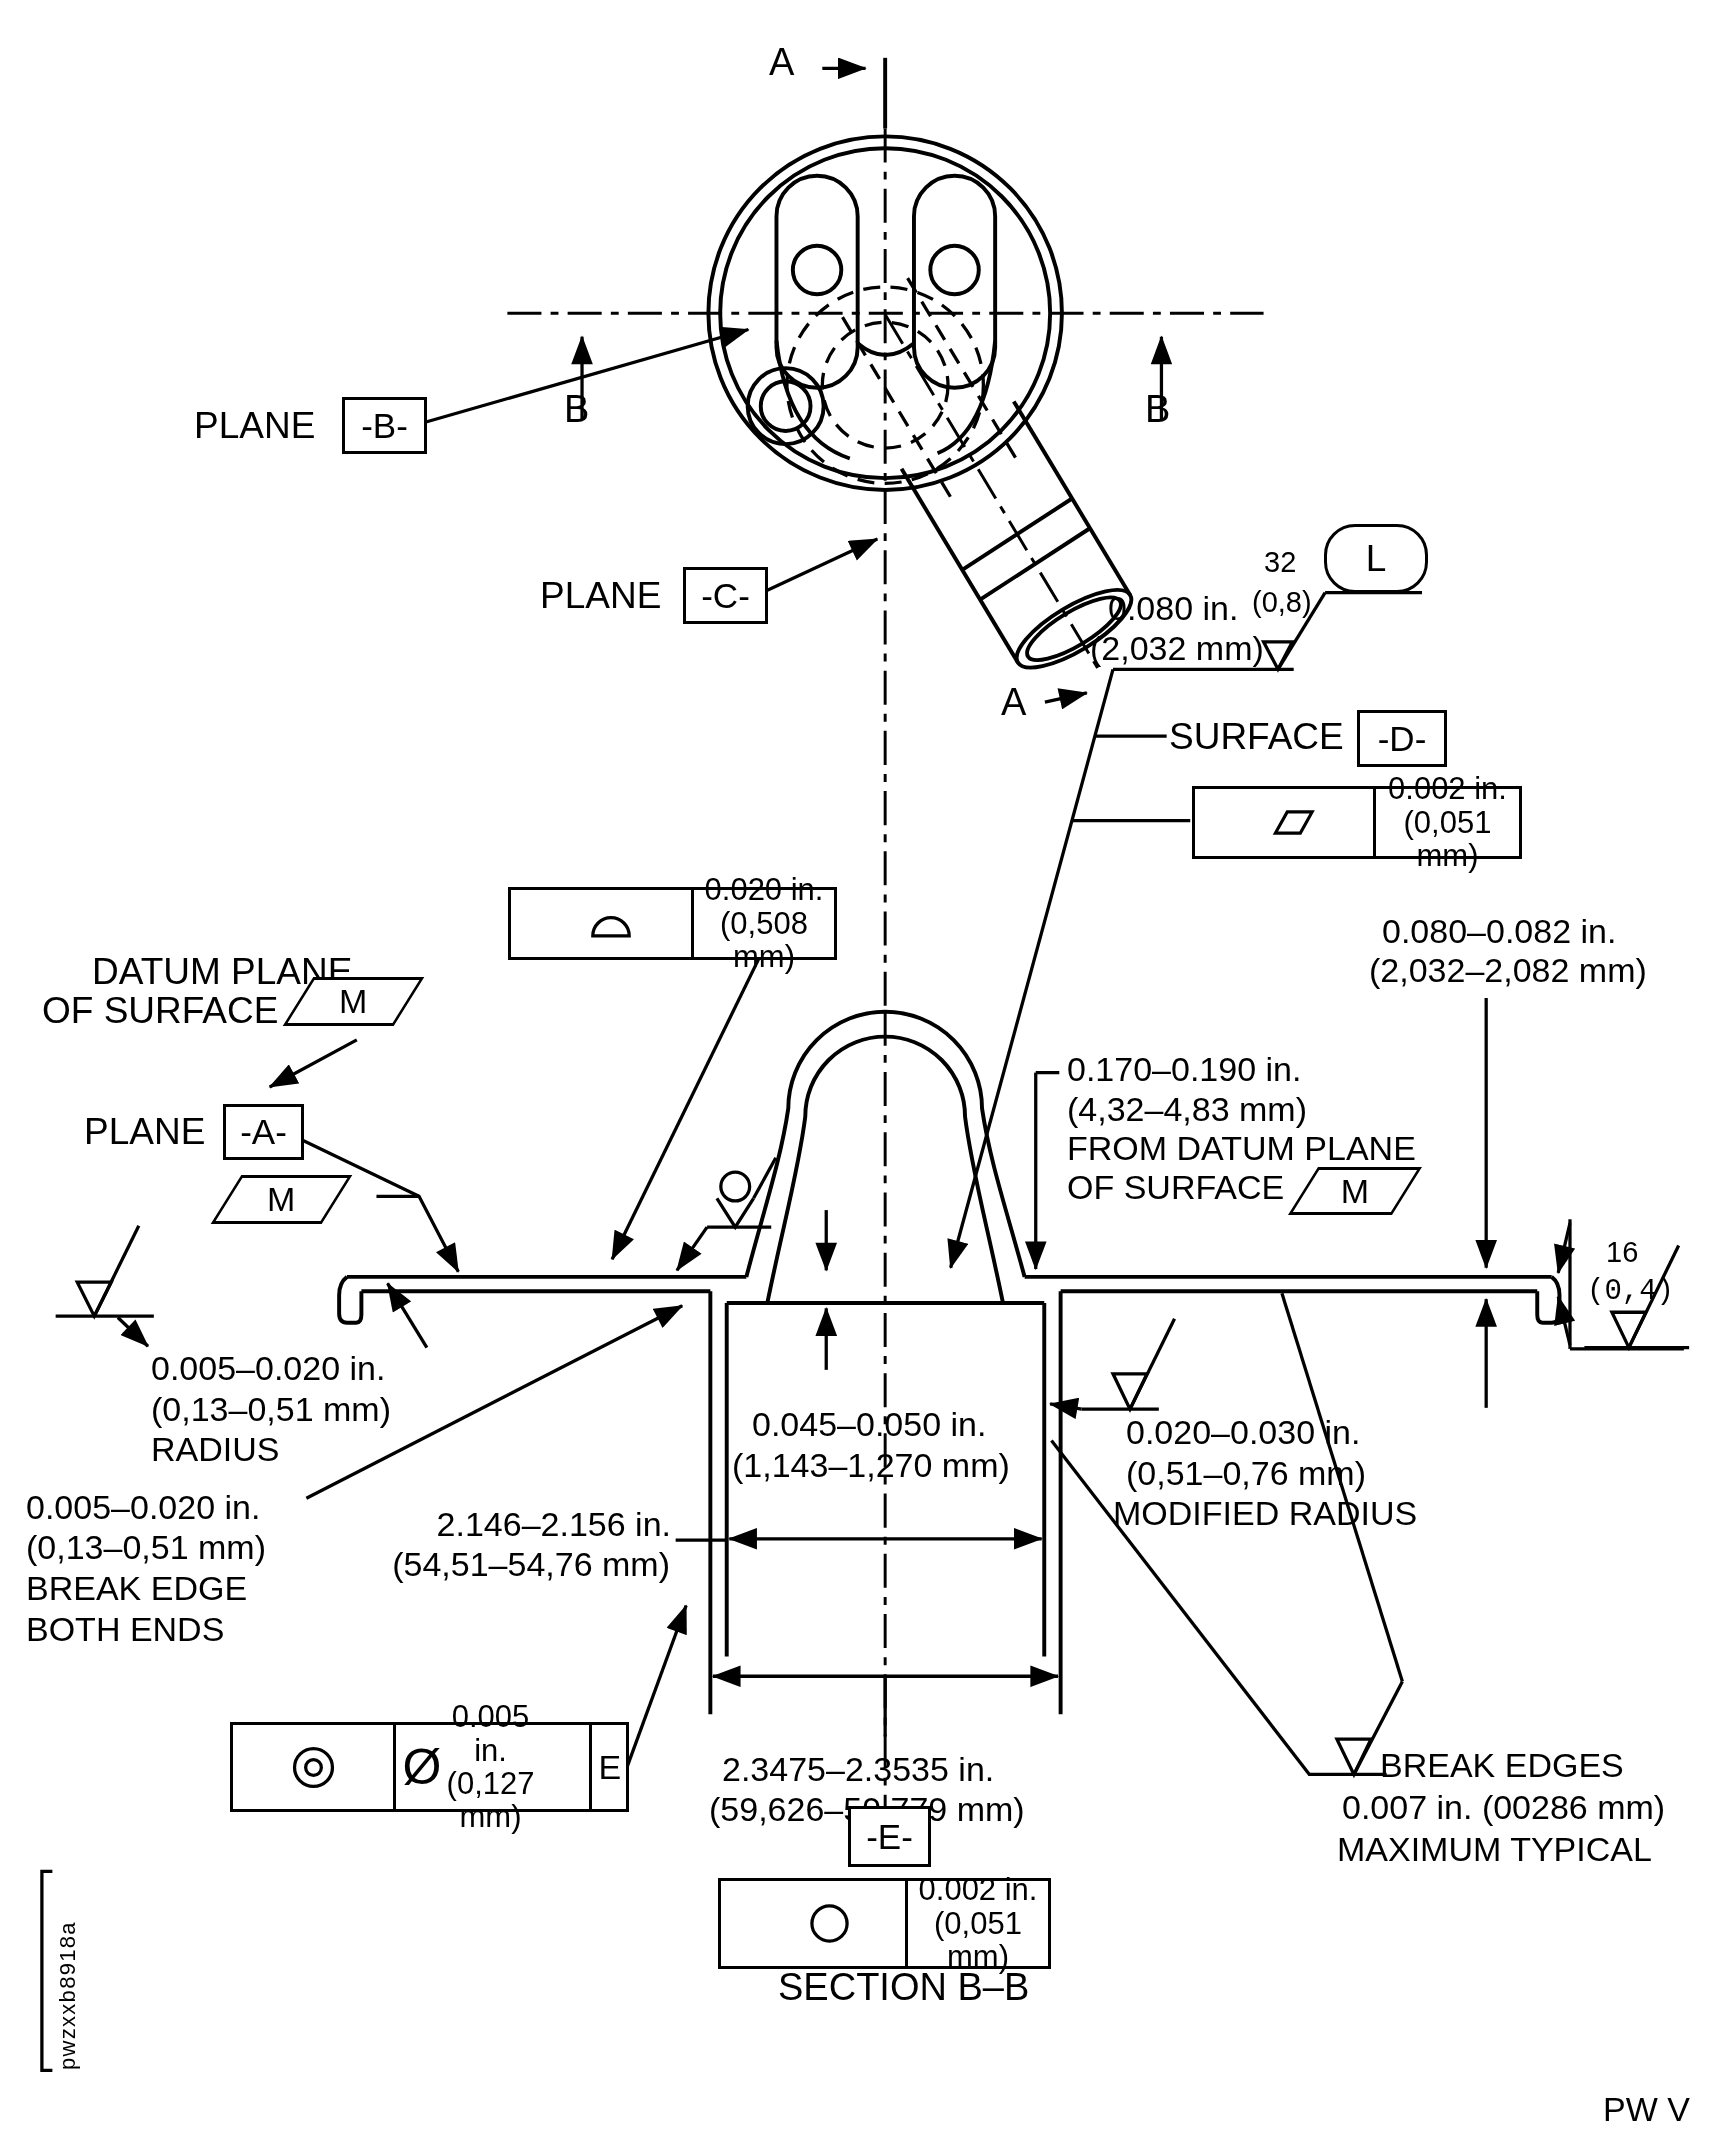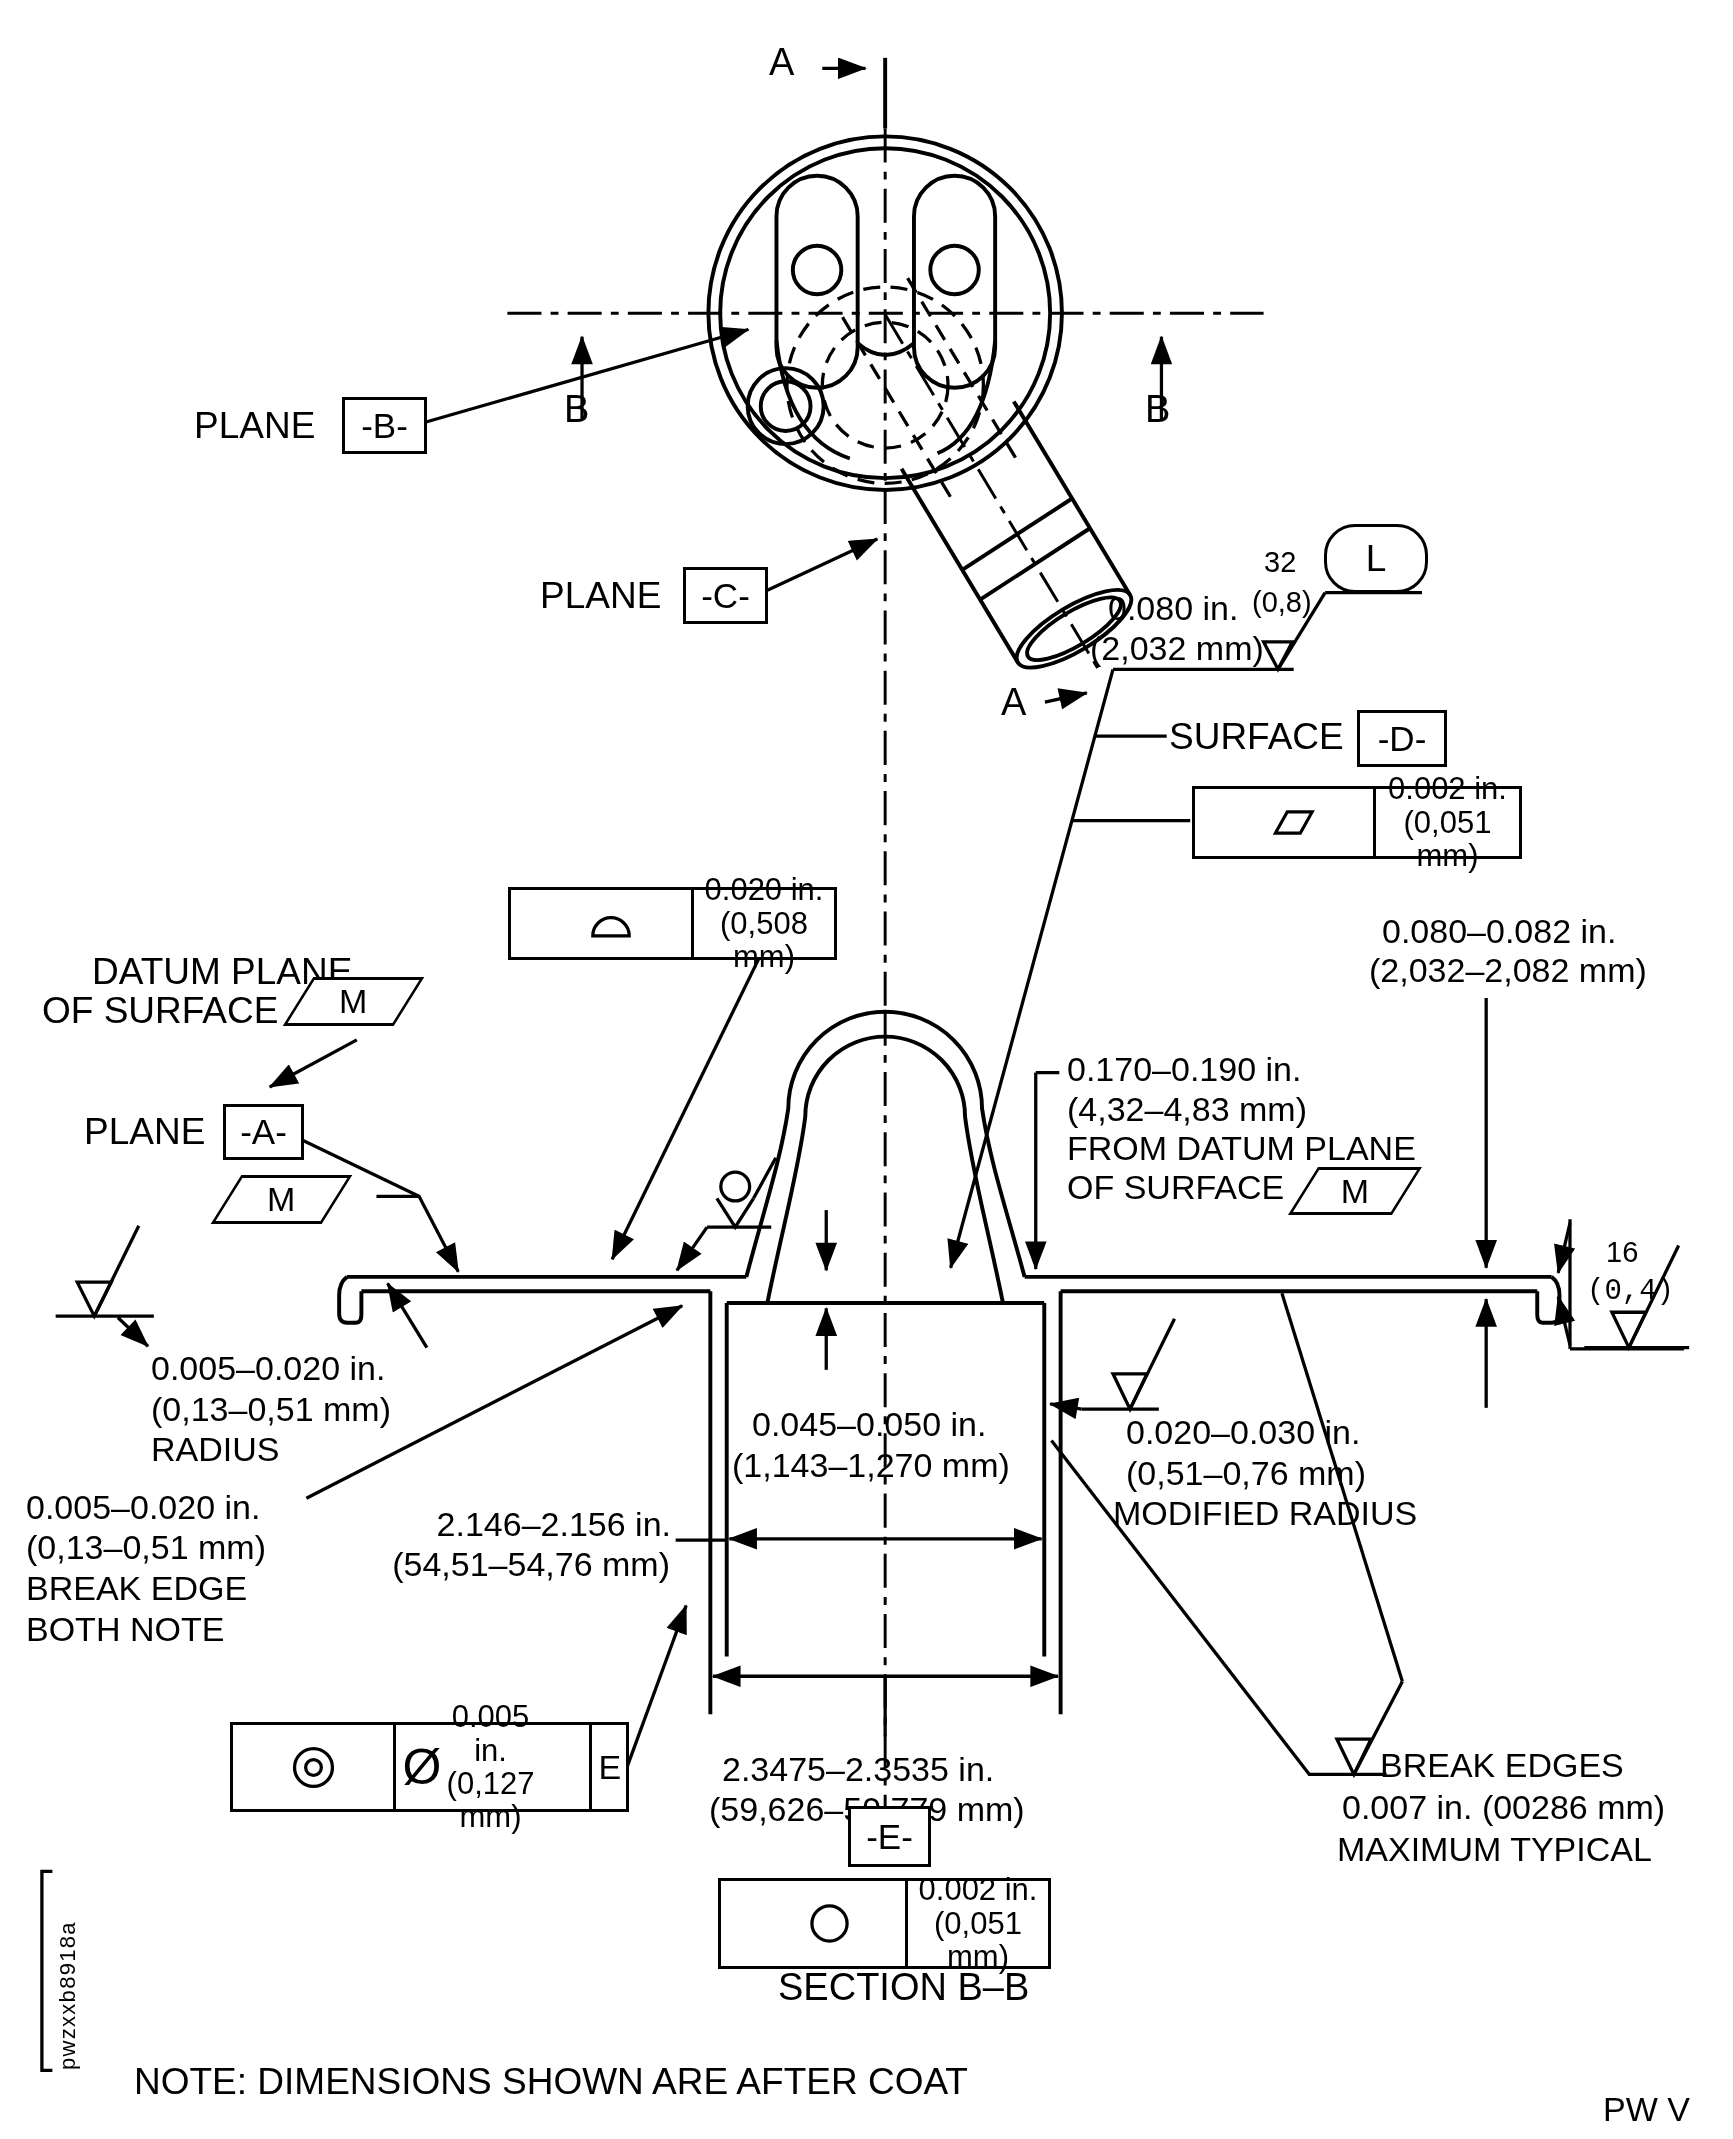--- a/index.html
+++ b/index.html
@@ -281,21 +281,21 @@
 <div class="lbl" style="left:752px;top:1405px;">0.045–0.050 in.</div>
 <div class="lbl" style="left:732px;top:1446px;">(1,143–1,270 mm)</div>
 
 <div class="lbl ctr" style="left:1126px;top:1413px;width:295px;">0.020–0.030 in.</div>
 <div class="lbl ctr" style="left:1126px;top:1454px;width:295px;">(0,51–0,76 mm)</div>
 <div class="lbl ctr" style="left:1113px;top:1494px;width:321px;">MODIFIED RADIUS</div>
 
 <div class="lbl ctr" style="left:26px;top:1488px;width:295px;">0.005–0.020 in.</div>
 <div class="lbl ctr" style="left:26px;top:1528px;width:295px;">(0,13–0,51 mm)</div>
 <div class="lbl ctr" style="left:26px;top:1569px;width:295px;">BREAK EDGE</div>
-<div class="lbl ctr" style="left:26px;top:1610px;width:295px;">BOTH NOTE</div>
+<div class="lbl ctr" style="left:26px;top:1610px;width:295px;">BOTH ENDS</div>
 
 <div class="lbl rgt" style="left:396px;top:1505px;width:275px;">2.146–2.156 in.</div>
 <div class="lbl rgt" style="left:382px;top:1545px;width:288px;">(54,51–54,76 mm)</div>
 
 <div class="lbl ctr" style="left:722px;top:1750px;width:327px;">2.3475–2.3535 in.</div>
 <div class="lbl ctr" style="left:709px;top:1790px;width:354px;">(59,626–59,779 mm)</div>
 
 <div class="fcf" style="left:230px;top:1722px;width:393px;height:84px;">
   <div class="cell" style="width:92px;">
     <svg width="51" height="51" viewBox="0 0 78 78">
@@ -327,18 +327,17 @@
       <div>(0,051 mm)</div>
     </div>
   </div>
 </div>
 
 <div class="lbl" style="left:1380px;top:1746px;text-align:center;">BREAK EDGES</div>
 <div class="lbl" style="left:1342px;top:1788px;">0.007 in. (00286 mm)</div>
 <div class="lbl" style="left:1337px;top:1830px;">MAXIMUM TYPICAL</div>
 
 <div class="lbl" style="left:778px;top:1966px;font-size:38px;">SECTION B–B</div>
-<div class="lbl" style="left:134px;top:2061px;font-size:37px;">NOTE: DIMENSIONS SHOWN ARE AFTER COAT</div>
 <div class="vtext" style="left:55px;top:1870px;height:200px;">pwzxxb8918a</div>
 <div class="lbl" style="left:1603px;top:2090px;">PW V</div>
 
 </div>
 
 
 </body></html>

